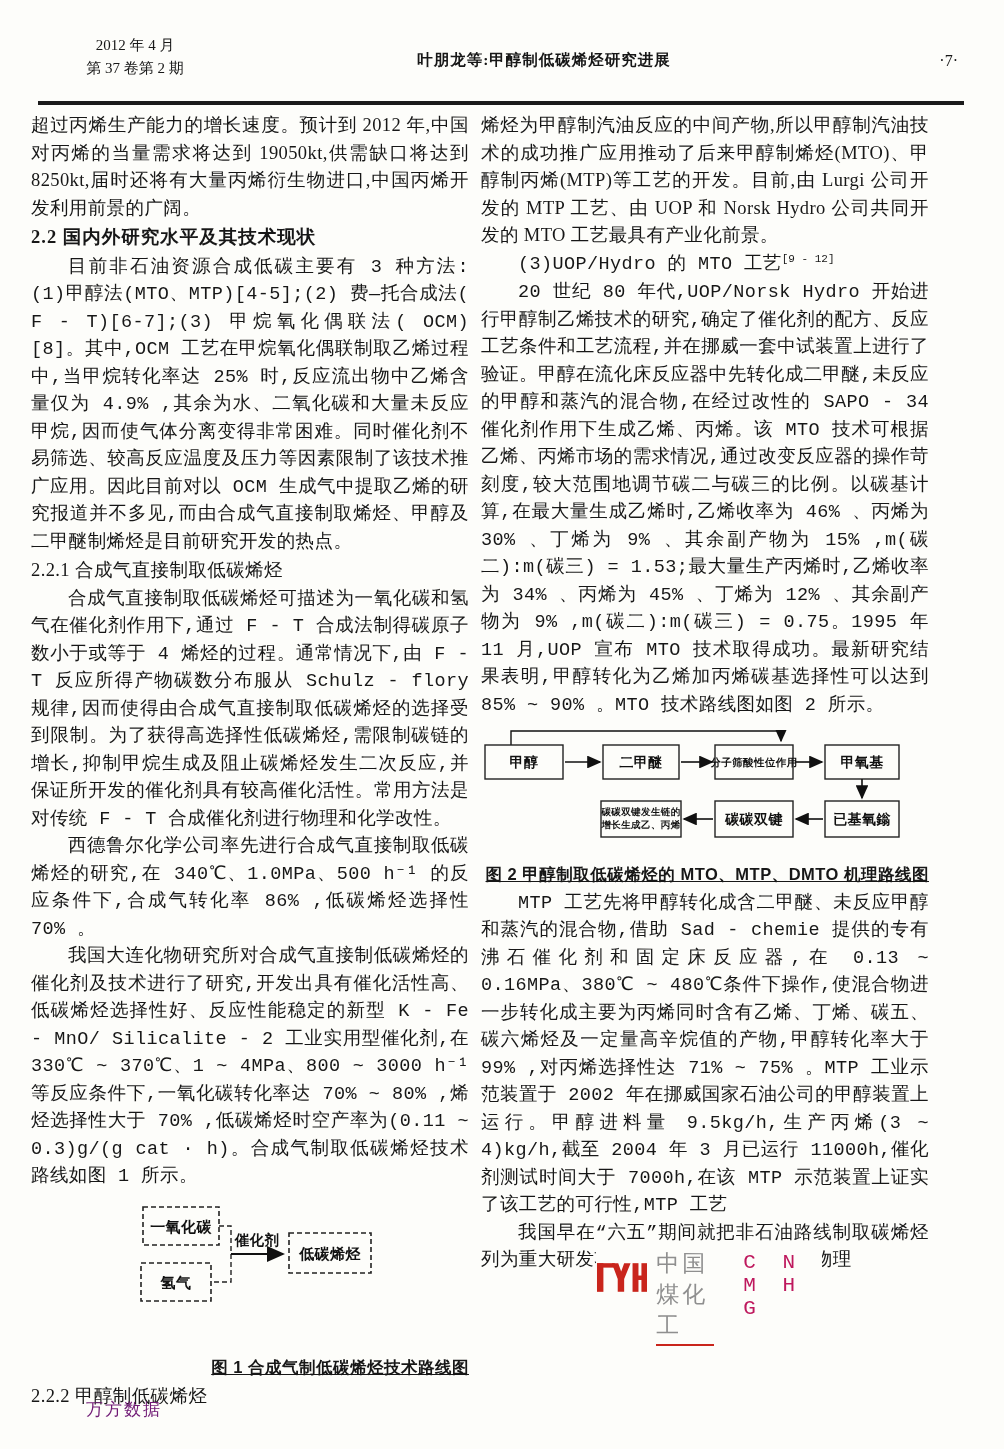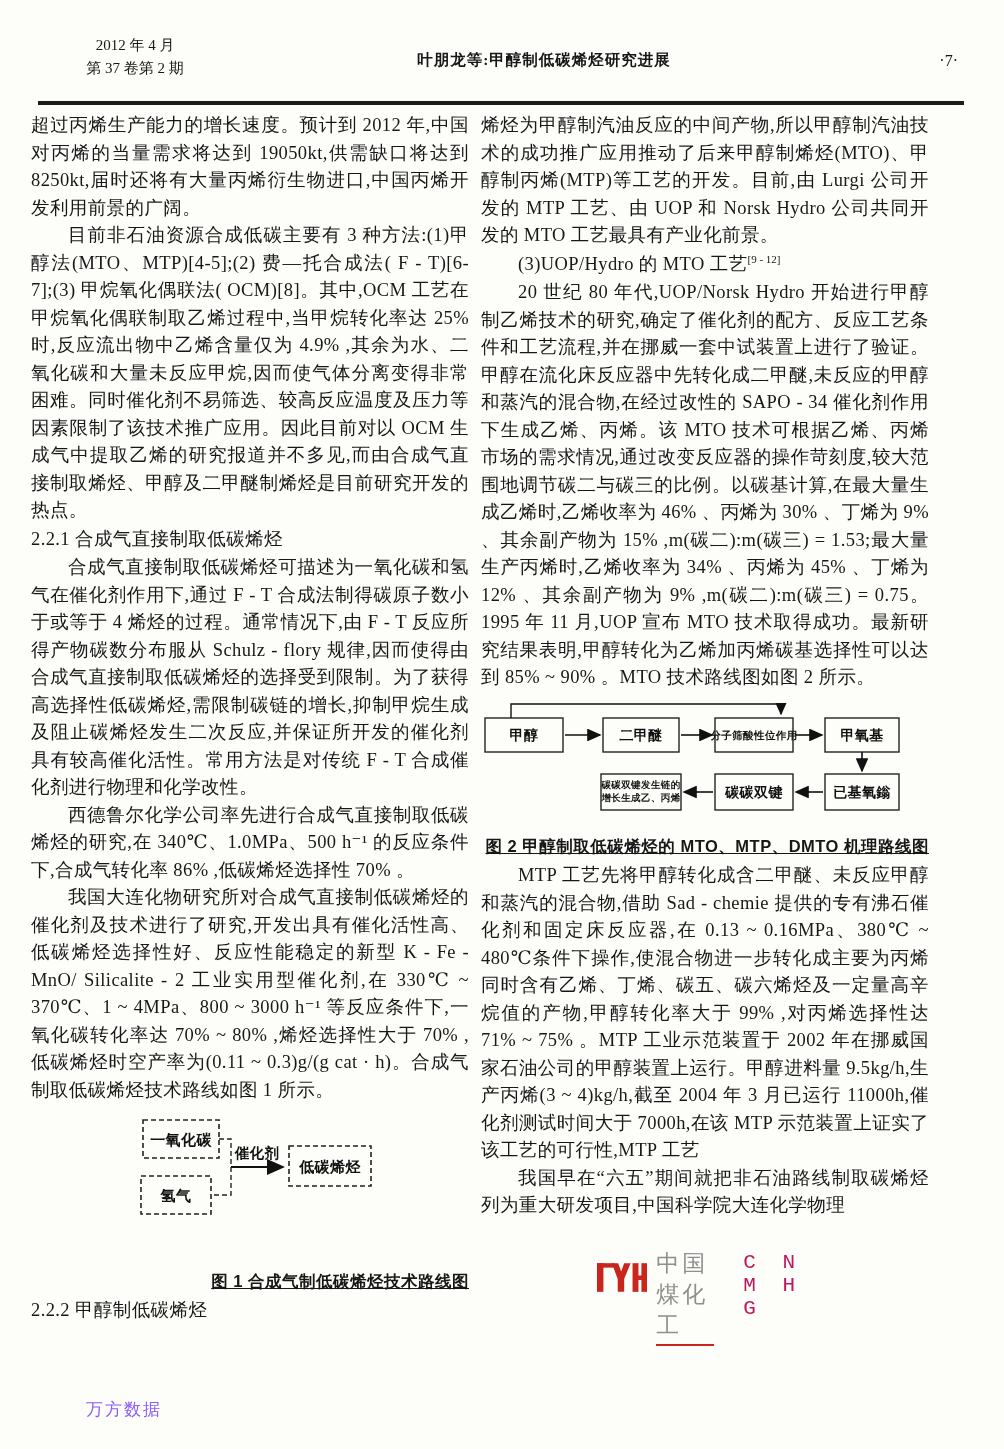--- a/index.html
+++ b/index.html
@@ -8,61 +8,62 @@
   
   .hdr{position:absolute;top:34px;left:50px;right:46px;display:flex;align-items:flex-start;}
   .hdr-left{width:170px;text-align:center;font-size:15px;line-height:23px;}
   .hdr-center{flex:1;text-align:center;font-size:15.5px;padding-top:16px;letter-spacing:1px;font-weight:bold;}
   .hdr-right{width:90px;text-align:right;font-size:16px;padding-top:18px;}
   .hdr-rule{position:absolute;top:101px;left:38px;right:40px;height:4px;background:#1b1b1b;}
   
   .cols{position:absolute;top:112px;left:31px;display:flex;gap:12px;}
   .col{width:438px;font-size:18.5px;line-height:27.5px;text-align:justify;letter-spacing:0.4px;}
   .col-r{width:448px;}
-  .p{text-indent:2em;margin:0;}
+  .p{text-indent:2em;margin:0;font-family:Liberation Mono, monospace;}
   .p0{text-indent:0;margin:0;}
   .h-bold{font-weight:bold;margin:2px 0;letter-spacing:1px;}
   .h-sub{margin:1px 0;}
   .ref{font-size:11px;vertical-align:super;letter-spacing:0;line-height:0;}
   .wm-gap{display:inline-block;width:238px;}
   
   .fig{margin:6px 0 0 0;text-decoration:underline;}
   .fig-cap{font-weight:bold;text-align:right;font-size:16.5px;letter-spacing:0.5px;
            margin:2px 0 4px 0;line-height:24px;font-family:"Liberation Sans","DejaVu Sans",sans-serif;}
   svg text{font-family:"Liberation Sans","DejaVu Sans",sans-serif;fill:#111;}
   
   .wm{position:absolute;left:596px;top:1246px;width:226px;height:70px;display:flex;gap:9px;
       background:#fdfdfa;z-index:6;align-items:flex-start;}
   .wm-txt{display:flex;flex-direction:row;padding-top:2px;}
   .wm-cn{font-size:23px;color:#8f8f8f;letter-spacing:3px;border-bottom:2.5px solid #c9251c;
          padding-bottom:3px;font-family:"Liberation Sans","DejaVu Sans",sans-serif;}
   .wm-en{font-size:21px;color:#be185d;letter-spacing:7px;padding-top:3px;
          font-family:Liberation Mono, monospace;margin-left:29px;}
   
-  .footer{position:absolute;left:86px;top:1398px;font-size:17px;color:#8b5cf6;letter-spacing:2px;}
+  .footer{position:absolute;left:86px;top:1398px;font-size:17px;color:#701a75;letter-spacing:2px;}
 </style>
 </head>
 <body>
 
 <div class="page">
 
   <div class="hdr">
     <div class="hdr-left">
       <div>2012 年 4 月</div>
       <div>第 37 卷第 2 期</div>
     </div>
     <div class="hdr-center">叶朋龙等:甲醇制低碳烯烃研究进展</div>
     <div class="hdr-right">·7·</div>
   </div>
   <div class="hdr-rule"></div>
 
   <div class="cols">
 
     <div class="col">
       <p class="p0">超过丙烯生产能力的增长速度。预计到 2012 年,中国对丙烯的当量需求将达到 19050kt,供需缺口将达到 8250kt,届时还将有大量丙烯衍生物进口,中国丙烯开发利用前景的广阔。</p>
+      <div class="h-bold">2.2  国内外研究水平及其技术现状</div>
       <p class="p">目前非石油资源合成低碳主要有 3 种方法:(1)甲醇法(MTO、MTP)[4-5];(2) 费—托合成法( F - T)[6-7];(3) 甲烷氧化偶联法( OCM)[8]。其中,OCM 工艺在甲烷氧化偶联制取乙烯过程中,当甲烷转化率达 25% 时,反应流出物中乙烯含量仅为 4.9% ,其余为水、二氧化碳和大量未反应甲烷,因而使气体分离变得非常困难。同时催化剂不易筛选、较高反应温度及压力等因素限制了该技术推广应用。因此目前对以 OCM 生成气中提取乙烯的研究报道并不多见,而由合成气直接制取烯烃、甲醇及二甲醚制烯烃是目前研究开发的热点。</p>
       <div class="h-sub">2.2.1  合成气直接制取低碳烯烃</div>
       <p class="p">合成气直接制取低碳烯烃可描述为一氧化碳和氢气在催化剂作用下,通过 F - T 合成法制得碳原子数小于或等于 4 烯烃的过程。通常情况下,由 F - T 反应所得产物碳数分布服从 Schulz - flory 规律,因而使得由合成气直接制取低碳烯烃的选择受到限制。为了获得高选择性低碳烯烃,需限制碳链的增长,抑制甲烷生成及阻止碳烯烃发生二次反应,并保证所开发的催化剂具有较高催化活性。常用方法是对传统 F - T 合成催化剂进行物理和化学改性。</p>
       <p class="p">西德鲁尔化学公司率先进行合成气直接制取低碳烯烃的研究,在 340℃、1.0MPa、500 h⁻¹ 的反应条件下,合成气转化率 86% ,低碳烯烃选择性 70% 。</p>
       <p class="p">我国大连化物研究所对合成气直接制低碳烯烃的催化剂及技术进行了研究,开发出具有催化活性高、低碳烯烃选择性好、反应性能稳定的新型 K - Fe - MnO/ Silicalite - 2 工业实用型催化剂,在 330℃ ~ 370℃、1 ~ 4MPa、800 ~ 3000 h⁻¹ 等反应条件下,一氧化碳转化率达 70% ~ 80% ,烯烃选择性大于 70% ,低碳烯烃时空产率为(0.11 ~ 0.3)g/(g cat · h)。合成气制取低碳烯烃技术路线如图 1 所示。</p>
 
       <div class="fig">
         <svg width="438" height="148" viewBox="0 0 438 148">
           <defs>
             <marker id="ah1" markerWidth="9" markerHeight="8" refX="8" refY="4" orient="auto">

